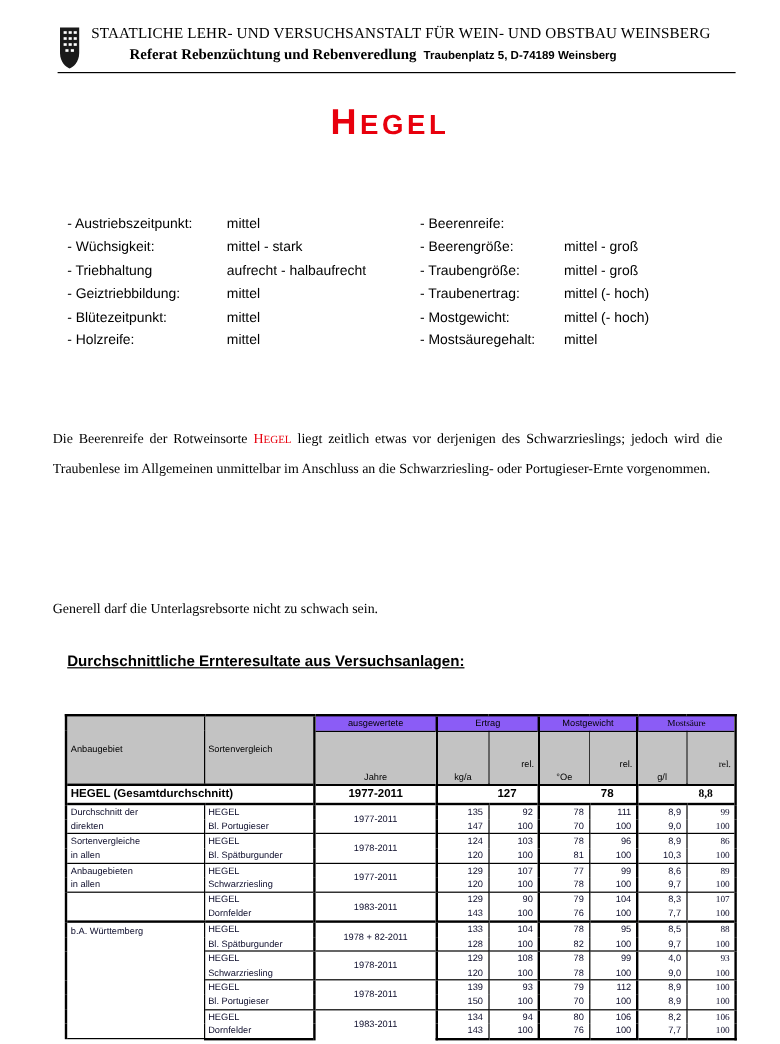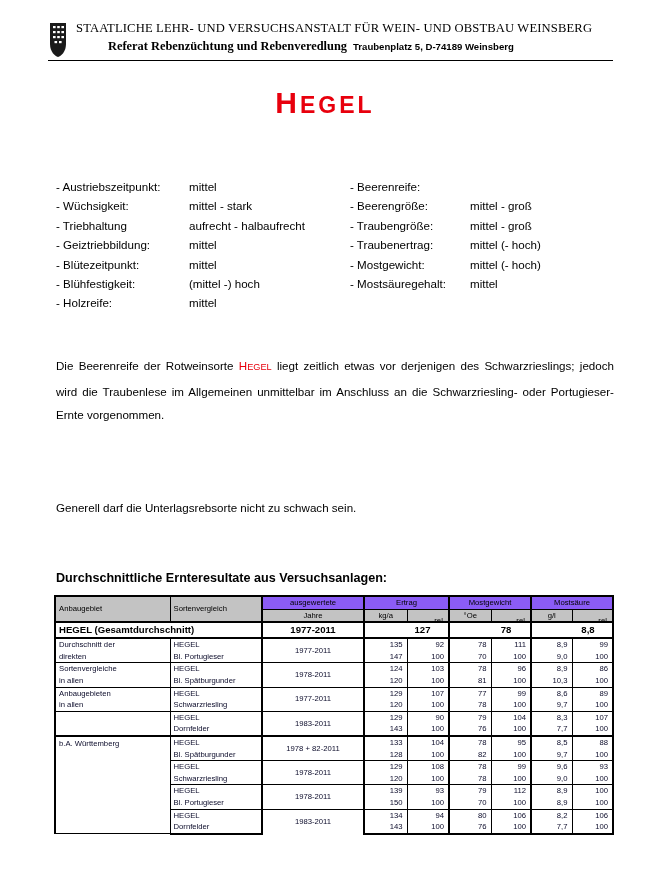--- a/index.html
+++ b/index.html
@@ -98,21 +98,21 @@
   }
 
   
   .heading {
     position: absolute;
     left: 56px;
     font-weight: bold;
     font-size: 12.6px;
   }
   #h-merkmale { top: 145px; }
-  #h-ernte { top: 571px; }
+  #h-ernte { top: 544px; text-decoration: underline; }
 
   
   .char-block {
     position: absolute;
     top: 180px;
     font-size: 11.6px;
   }
   #char-left  { left: 56px;  width: 290px; }
   #char-right { left: 350px; width: 295px; }
   .char-row {
@@ -121,25 +121,26 @@
     align-items: flex-start;
     white-space: nowrap;
   }
   .char-label { width: 133px; flex: 0 0 133px; }
   #char-right .char-label { width: 120px; flex: 0 0 120px; }
   .char-value { flex: 1 1 auto; }
 
   
   .para {
     position: absolute;
-    left: 56px;
+    left: 44px;
     width: 558px;
     font-size: 11.6px;
     line-height: 23.5px;
     text-align: justify;
+    font-family: Liberation Serif, serif;
   }
   #para-1 { top: 354px; }
   #para-2 { top: 450px; text-align: left; }
   #para-3 { top: 496px; text-align: left; }
   .smallcaps-red {
     color: #e8000d;
     font-weight: normal;
   }
   .smallcaps-red .cap { font-size: 11.6px; }
   .smallcaps-red .sc  { font-size: 9.2px; }
@@ -179,41 +180,41 @@
     padding-left: 3px !important;
     font-size: 7.7px;
     color: #000;
   }
   .sub-pair {
     background: #c3c3c3;
     position: relative;
     color: #000;
   }
   .sub-pair span.r { position: absolute; right: 3px; }
-  .sub-pair span.c { display: block; text-align: center; }
+  .sub-pair span.c { display: block; text-align: center; margin-top: 32px; }
 
   tr.summary td {
     font-weight: bold;
     font-size: 9.6px;
     height: 14px;
     line-height: 14px;
     color: #000;
   }
   tr.summary td.s-left   { text-align: left; padding-left: 3px !important; }
   tr.summary td.s-center { text-align: center; }
   tr.summary td.s-num    { text-align: center; padding-left: 32px; }
 
   td.txt   { text-align: left;  padding-left: 3px !important; }
   td.yrs   { text-align: center; }
   td.num   { text-align: right; padding-right: 4px !important; }
 
   .thick-top   { border-top: 2px solid #000 !important; }
   .thick-bot   { border-bottom: 2px solid #000 !important; }
   .thick-left  { border-left: 2px solid #000 !important; }
-  .thick-right { border-right: 2px solid #000 !important; }
+  .thick-right { border-right: 2px solid #000 !important; font-family: Liberation Serif, serif; }
   .no-top    { border-top: none !important; }
   .no-bottom { border-bottom: none !important; }
 </style>
 </head>
 <body>
 
 <div class="page">
 
   <div class="letterhead">
     <div class="lh-row">
@@ -265,24 +266,20 @@
       </div>
     <div class="char-row">
         <span class="char-label">- Geiztriebbildung:</span>
         <span class="char-value">mittel</span>
       </div>
     <div class="char-row">
         <span class="char-label">- Blütezeitpunkt:</span>
         <span class="char-value">mittel</span>
       </div>
     <div class="char-row">
-        <span class="char-label">- Blühfestigkeit:</span>
-        <span class="char-value">(mittel -) hoch</span>
-      </div>
-    <div class="char-row">
         <span class="char-label">- Holzreife:</span>
         <span class="char-value">mittel</span>
       </div>
   </div>
 
   <div class="char-block" id="char-right">
     <div class="char-row">
         <span class="char-label">- Beerenreife:</span>
       </div>
     <div class="char-row">
@@ -481,21 +478,21 @@
           <td class="num thick-left no-top">9,7</td>
           <td class="num thick-right no-top">100</td>
         </tr>
         <tr>
           <td class="txt no-bottom">HEGEL</td>
           <td class="yrs thick-left no-bottom" rowspan="2">1978-2011</td>
           <td class="num thick-left no-bottom">129</td>
           <td class="num no-bottom">108</td>
           <td class="num thick-left no-bottom">78</td>
           <td class="num no-bottom">99</td>
-          <td class="num thick-left no-bottom">9,6</td>
+          <td class="num thick-left no-bottom">4,0</td>
           <td class="num thick-right no-bottom">93</td>
         </tr>
         <tr>
           <td class="txt no-top">Schwarzriesling</td>
           <td class="num thick-left no-top">120</td>
           <td class="num no-top">100</td>
           <td class="num thick-left no-top">78</td>
           <td class="num no-top">100</td>
           <td class="num thick-left no-top">9,0</td>
           <td class="num thick-right no-top">100</td>

